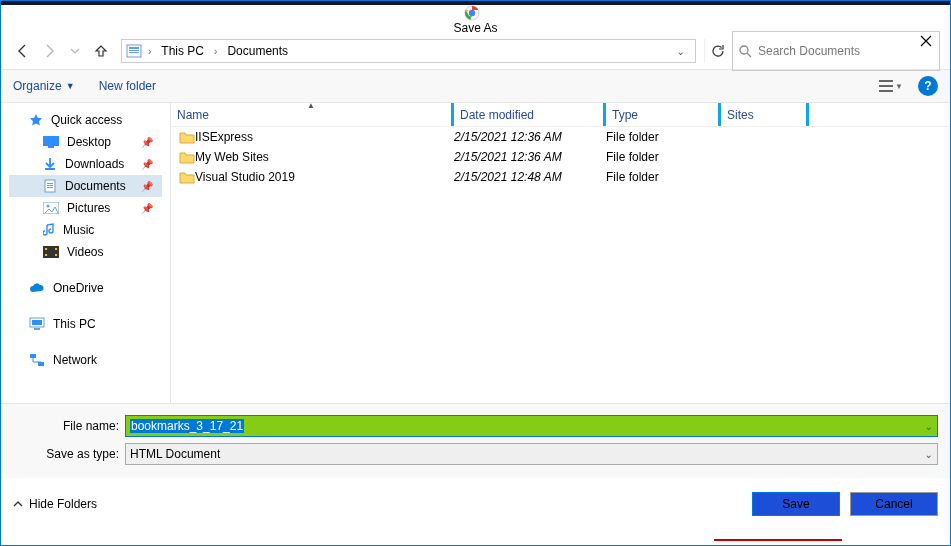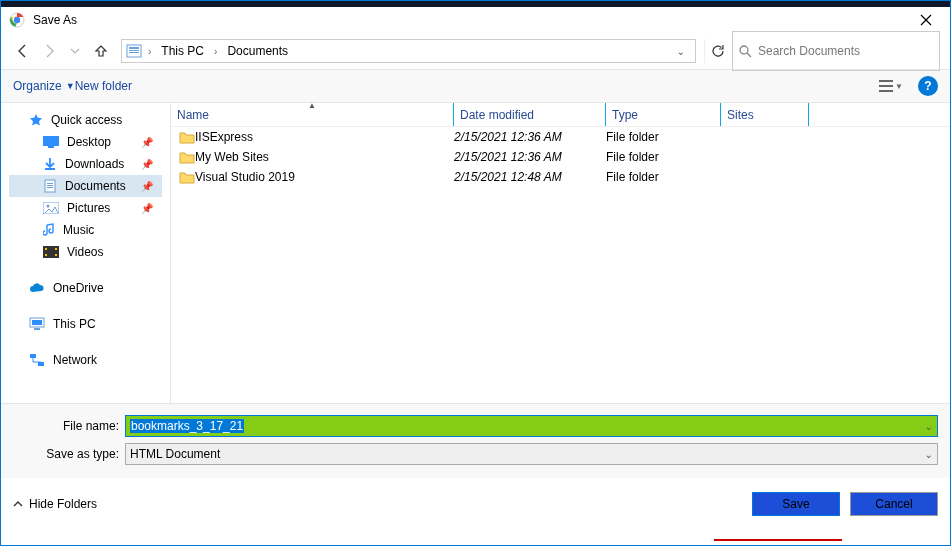--- a/index.html
+++ b/index.html
@@ -1,47 +1,47 @@
 <!DOCTYPE html>
 <html><head>
 <meta charset="utf-8">
 <style>
 * { box-sizing: border-box; margin: 0; padding: 0; font-family: "Segoe UI", Tahoma, sans-serif; }
 body { background: #fff; width: 951px; height: 546px; overflow: hidden; border: 1px solid #0078d7; position: relative; }
-.titlebar { height: 32px; display: flex; align-items: center; padding: 0 8px; border-top: 6px solid #0f172a; }
+.titlebar { height: 32px; display: flex; align-items: center; padding: 0 8px; border-top: 4px solid #0f172a; flex-direction: column; }
 .titlebar .app-icon { width: 16px; height: 16px; margin-right: 8px; }
 .titlebar .title { font-size: 12px; color: #000; }
 .titlebar .close { margin-left: auto; width: 32px; height: 32px; display: flex; align-items: center; justify-content: center; cursor: pointer; }
 .navrow { height: 36px; display: flex; align-items: center; padding: 0 10px; gap: 2px; }
 .navbtn { width: 24px; height: 24px; display: flex; align-items: center; justify-content: center; border-radius: 2px; }
 .navbtn.disabled svg { opacity: 0.35; }
 .addrbar { flex: 1; height: 24px; border: 1px solid #ccc; display: flex; align-items: center; margin: 0 6px; padding: 0 4px; font-size: 12px; gap: 6px; }
 .addrbar .folder-ic { width: 16px; height: 16px; }
 .addrbar .chev { color: #666; font-size: 10px; }
 .addrbar .crumb { color: #000; padding: 2px 4px; cursor: pointer; }
 .addrbar .dd { margin-left: auto; color: #555; font-size: 10px; padding: 2px 6px; }
 .refresh { width: 26px; height: 24px; display: flex; align-items: center; justify-content: center; border-left: 1px solid #eee; }
 .searchbox { width: 208px; height: 40px; border: 1px solid #ccc; display: flex; align-items: center; padding: 0 6px; gap: 6px; font-size: 12px; color: #777; }
-.toolbar { height: 34px; background: #f8f8f8; border-top: 1px solid #e6e6e6; border-bottom: 1px solid #e6e6e6; display: flex; align-items: center; padding: 0 12px; font-size: 12px; }
+.toolbar { height: 34px; background: #f8f8f8; border-top: 1px solid #e6e6e6; border-bottom: 1px solid #e6e6e6; display: flex; align-items: center; padding: 0 12px; gap: 24px; font-size: 12px; }
 .toolbar .organize { color: #1a4aa0; display: flex; align-items: center; gap: 4px; }
 .toolbar .newfolder { color: #1a4aa0; }
 .toolbar .right { margin-left: auto; display: flex; align-items: center; gap: 10px; }
 .viewbtn { width: 34px; height: 22px; border: 1px solid transparent; display: flex; align-items: center; justify-content: center; gap: 2px; }
 .helpbtn { width: 20px; height: 20px; border-radius: 50%; background: #0078d7; color: #fff; font-size: 12px; font-weight: bold; display: flex; align-items: center; justify-content: center; }
 .main { display: flex; height: 300px; }
 .sidebar { width: 170px; border-right: 1px solid #e6e6e6; padding: 6px 8px; overflow: auto; }
 .sidebar .group-item, .sidebar .item { display: flex; align-items: center; font-size: 12px; height: 22px; padding: 0 8px 0 20px; gap: 8px; cursor: pointer; position: relative; }
 .sidebar .group-item { font-weight: normal; }
 .sidebar .item { padding-left: 34px; }
 .sidebar .item.selected { background: #d8e6f2; }
 .sidebar .pin { margin-left: auto; color: #aaa; font-size: 10px; }
 .sidebar .spacer { height: 14px; }
 .filearea { flex: 1; }
 .filehead { display: flex; height: 24px; font-size: 12px; color: #2a4a90; border-bottom: 1px solid #eee; }
-.filehead .col { display: flex; align-items: center; padding-left: 6px; border-right: 1px solid #0ea5e9; }
+.filehead .col { display: flex; align-items: center; padding-left: 6px; border-right: 3px solid #0ea5e9; }
 .col-name { width: 283px; position: relative; }
 .col-date { width: 152px; }
 .col-type { width: 115px; }
 .col-size { width: 88px; }
 .sortcaret { position: absolute; left: 50%; top: -2px; transform: translateX(-50%); color: #555; font-size: 8px; }
 .filerow { display: flex; height: 20px; font-size: 12px; align-items: center; }
 .filerow .cell-name { width: 283px; display: flex; align-items: center; gap: 0; padding-left: 8px; }
 .filerow .cell-date { width: 152px; font-style: italic; }
 .filerow .cell-type { width: 115px; }
 .filerow .cell-size { width: 88px; }

